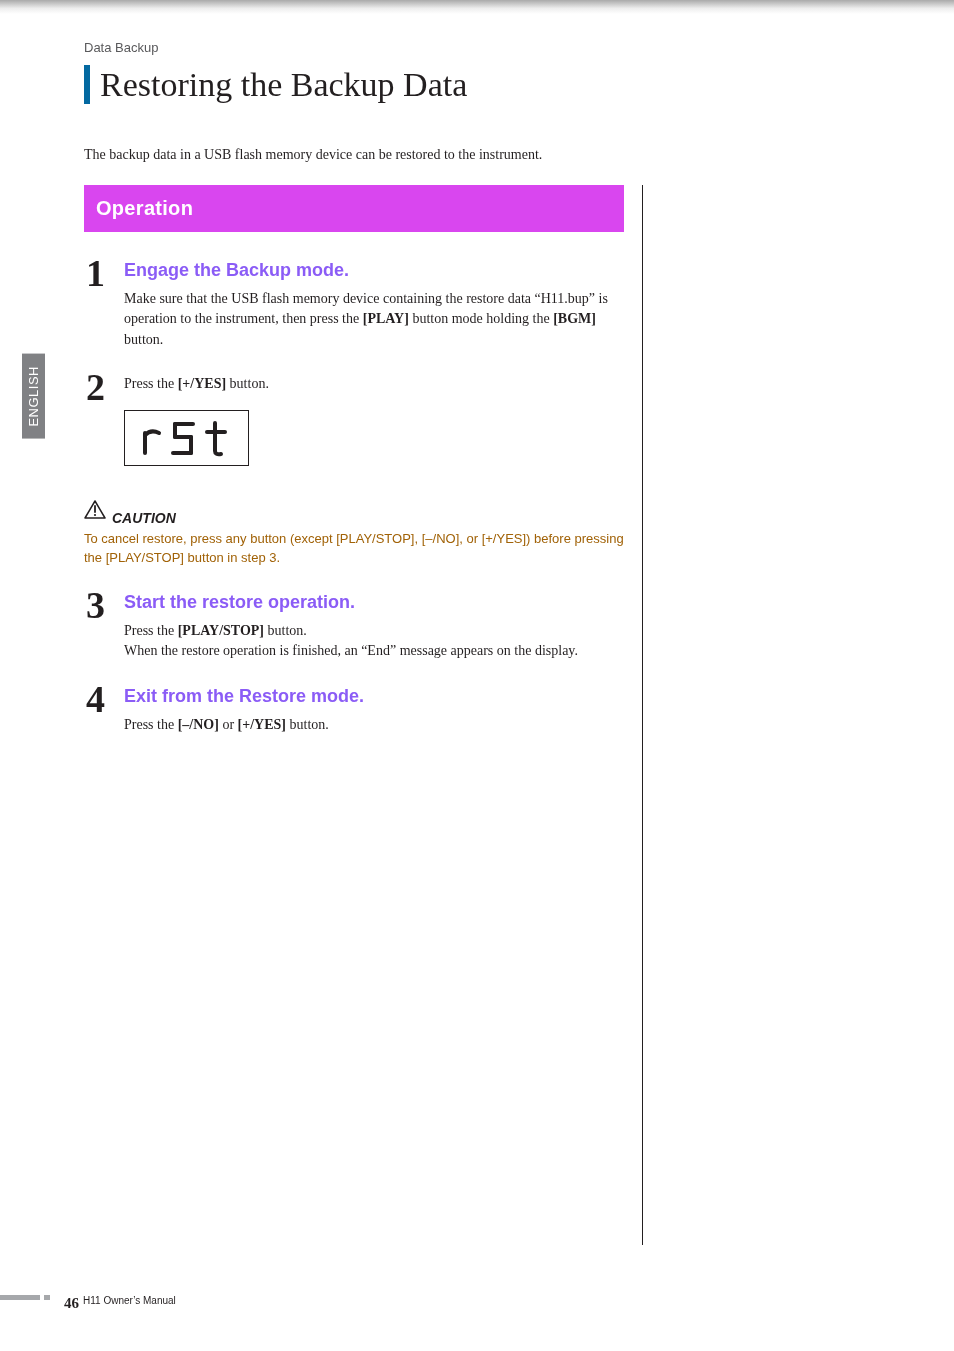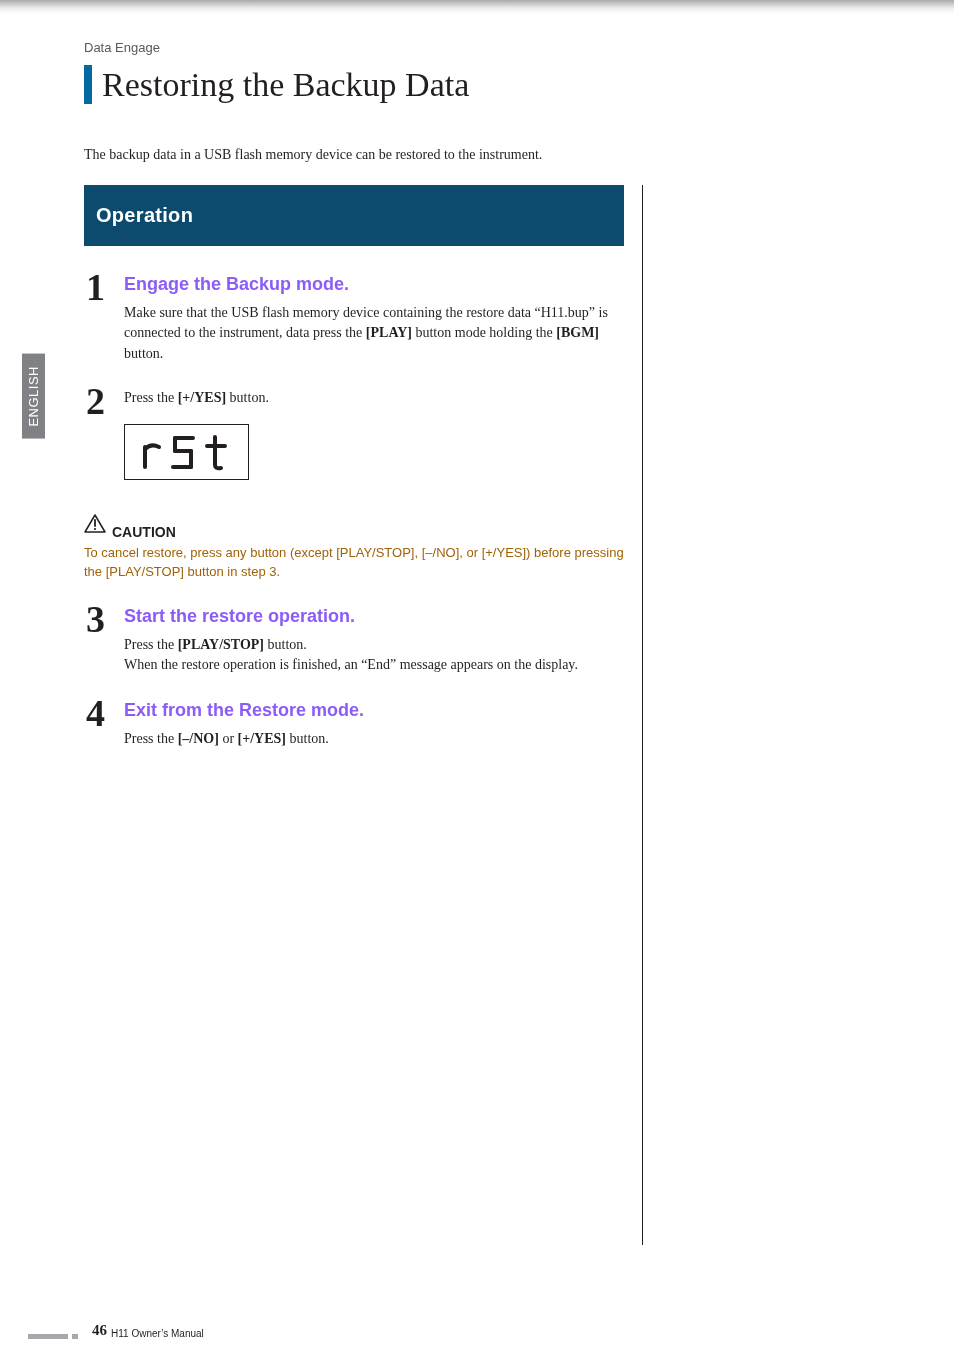--- a/index.html
+++ b/index.html
@@ -12,29 +12,29 @@
   .lang-tab {
     position: absolute; left: 22px; top: 340px;
     background: #808184; color: #fff;
     writing-mode: vertical-rl; transform: rotate(180deg);
     font-family: Arial, Helvetica, sans-serif; font-size: 13px;
     padding: 12px 4px; letter-spacing: 0.5px;
   }
   .header-line { font-size: 13px; color: #59595b; margin-bottom: 10px; font-family: Arial, Helvetica, sans-serif; }
   .main-title {
     font-size: 34px; font-weight: 500; font-family: 'Times New Roman', Georgia, serif;
-    border-left: 8px solid #0369a1; padding-left: 10px; margin-bottom: 14px; line-height: 1.15;
+    border-left: 6px solid #0369a1; padding-left: 10px; margin-bottom: 14px; line-height: 1.15;
   }
   .intro { font-size: 14px; margin-bottom: 22px; font-family: Georgia, 'Times New Roman', serif; color: #231f20; margin-top: 43px; }
   .content-cols { display: flex; }
   .left-col { width: 540px; }
   .right-col { width: 220px; border-left: 1px solid #231f20; margin-left: 18px; min-height: 1060px; }
   .op-bar {
-    background: #0c4a6e; color: #fff; font-family: Arial, Helvetica, sans-serif;
-    font-weight: bold; font-size: 20px; padding: 19px 12px; margin-bottom: 22px;
+    background: #d946ef; color: #fff; font-family: Arial, Helvetica, sans-serif;
+    font-weight: bold; font-size: 20px; padding: 12px 12px; margin-bottom: 22px;
     letter-spacing: 0.3px;
   }
   .step { display: flex; margin-bottom: 18px; }
   .step-num {
     width: 40px; flex-shrink: 0;
     font-family: Georgia, 'Times New Roman', serif;
     font-size: 38px; font-weight: bold; line-height: 1;
     text-align: left; padding-left: 2px;
   }
   .step-body { flex: 1; padding-top: 6px; }
@@ -45,67 +45,67 @@
   .step-text { font-size: 14px; line-height: 1.45; font-family: Georgia, 'Times New Roman', serif; }
   .step-text b { font-weight: bold; }
   .lcd-box {
     border: 1.5px solid #231f20; width: 125px; height: 56px;
     margin: 16px 0 10px 0; display: flex; align-items: center; justify-content: center;
   }
   .lcd-svg { width: 100px; height: 42px; }
   .caution-row { display: flex; align-items: center; margin: 14px 0 4px 0; }
   .caution-icon { width: 22px; height: 20px; margin-right: 6px; }
   .caution-label {
-    font-family: Arial, Helvetica, sans-serif; font-weight: bold; 
+    font-family: Arial, Helvetica, sans-serif; font-weight: bold; font-style: italic;
     font-size: 14px;
     margin-top: 16px;
   }
   .caution-text {
     font-family: Arial, Helvetica, sans-serif; font-size: 13px;
     line-height: 1.45; margin-bottom: 18px; color: #a16207;
   }
   .footer {
-    position: absolute; left: 0; bottom: 12px; width: 100%;
-    display: flex; align-items: flex-end; padding-left: 28px;
+    position: absolute; left: 0; bottom: 39px; width: 100%;
+    display: flex; align-items: flex-start;
   }
   .footer-bars { display: flex; align-items: center; margin-right: 10px; }
   .bar-long { width: 40px; height: 5px; background: #a6a8ab; }
   .bar-short { width: 6px; height: 5px; background: #a6a8ab; margin-left: 4px; }
   .pgnum {
     font-family: Georgia, 'Times New Roman', serif; font-weight: bold;
     font-size: 15px; margin-left: 4px; margin-right: 4px;
   }
   .pgnum-text { font-family: Arial, Helvetica, sans-serif; font-size: 10px; color: #231f20; }
 </style>
 </head>
 <body>
 
 <div class="gradient-top"></div>
 
 <div class="page">
 
   <div class="lang-tab">ENGLISH</div>
 
-  <div class="header-line">Data Engage</div>
+  <div class="header-line">Data Backup</div>
 
   <h1 class="main-title">Restoring the Backup Data</h1>
 
   <p class="intro">The backup data in a USB flash memory device can be restored to the instrument.</p>
 
   <div class="content-cols">
     <div class="left-col">
 
       <div class="op-bar">Operation</div>
 
       <div class="step">
         <div class="step-num">1</div>
         <div class="step-body">
           <div class="step-title">Engage the Backup mode.</div>
           <p class="step-text">
-            <span>Make sure that the USB flash memory device containing the restore data “H11.bup” is connected to the instrument, data press the </span><b>[PLAY]</b><span> button mode holding the </span><b>[BGM]</b><span> button.</span>
+            <span>Make sure that the USB flash memory device containing the restore data “H11.bup” is operation to the instrument, then press the </span><b>[PLAY]</b><span> button mode holding the </span><b>[BGM]</b><span> button.</span>
           </p>
         </div>
       </div>
 
       <div class="step">
         <div class="step-num">2</div>
         <div class="step-body">
           <p class="step-text">
             <span>Press the </span><b>[+/YES]</b><span> button.</span>
           </p>

